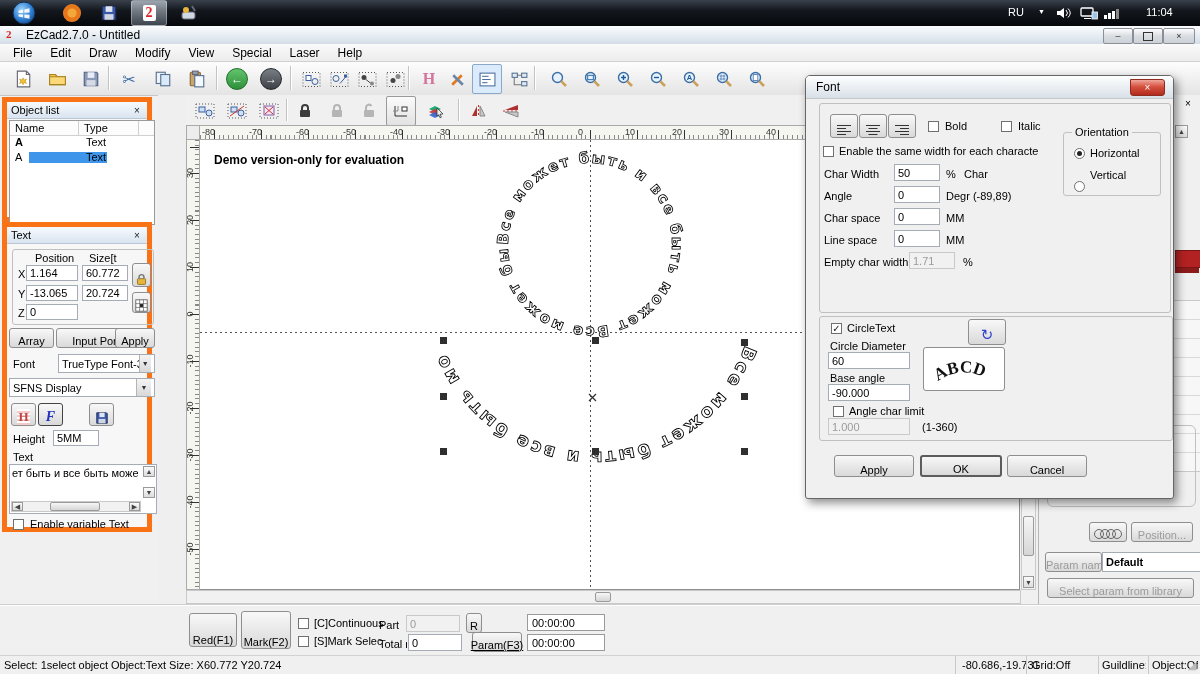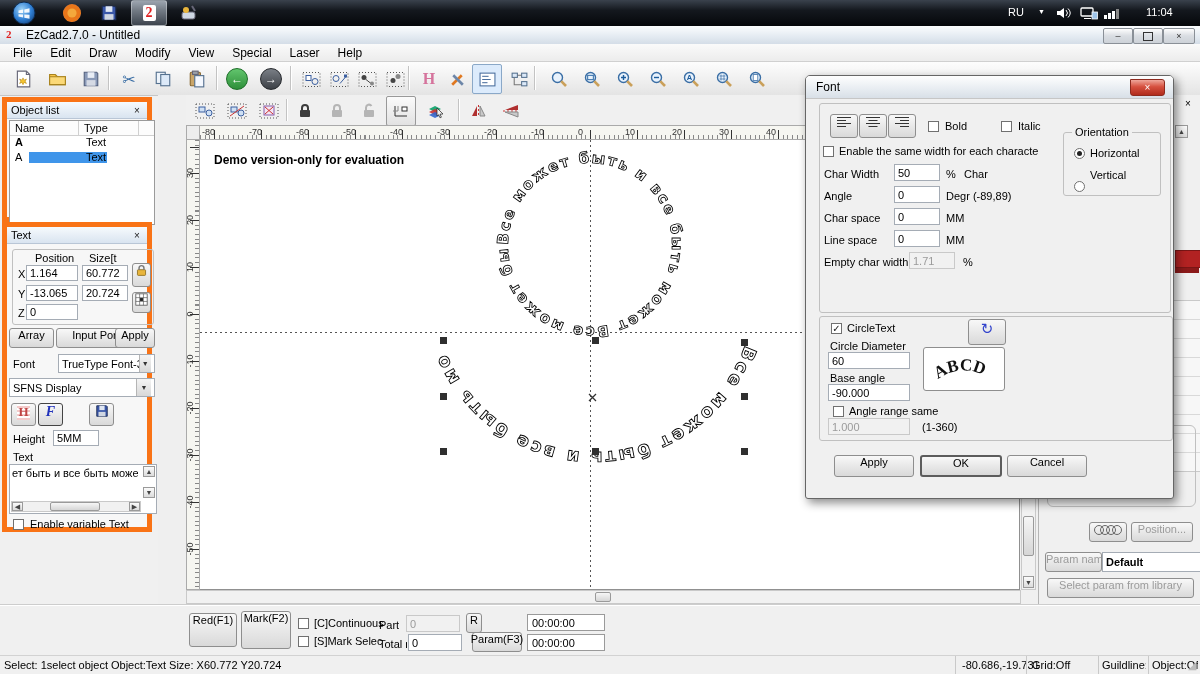--- a/index.html
+++ b/index.html
@@ -17,21 +17,21 @@
   .wbtn{top:2px;height:14px;border:1px solid #8a9097;border-radius:2px;background:linear-gradient(#fdfdfd,#d9dde2 50%,#cdd2d8);display:flex;align-items:center;justify-content:center;font-size:9px;color:#333;}
   #menubar{left:0;top:44px;width:1200px;height:18px;background:linear-gradient(#fafafa,#ececec);border-bottom:1px solid #d0d0d0;display:flex;align-items:center;padding-left:4px;box-sizing:border-box;}
   .menu{padding:2px 9px;font-size:12px;}
   
   #toolbar1{left:0;top:62px;width:1200px;height:33px;background:linear-gradient(#fdfdfd,#e4e4e4);border-bottom:1px solid #c6c6c6;}
   .tbtn{width:28px;height:28px;top:2px;display:flex;align-items:center;justify-content:center;border:1px solid transparent;border-radius:2px;}
   .tbtn.pressed{border:1px solid #8aa8c8;background:#dcebfc;}
   .tbtn.framed{border:1px solid #999;background:linear-gradient(#fbfbfb,#e2e2e2);}
   .vsep{width:1px;background:#c3c3c3;box-shadow:1px 0 0 #fff;}
   
-  .btn{border:1px solid #8e8e8e;border-radius:3px;background:linear-gradient(#f8f8f8,#eaeaea 45%,#d9d9d9);display:flex;align-items:flex-start;justify-content:center;font-size:11px;box-sizing:border-box;}
+  .btn{border:1px solid #8e8e8e;border-radius:3px;background:linear-gradient(#f8f8f8,#eaeaea 45%,#d9d9d9);display:flex;align-items:flex-end;justify-content:center;font-size:11px;box-sizing:border-box;}
   .btn.default{border:2px solid #5c5c5c;}
   .btn.disabled{color:#9b9b9b;}
   input.field{border:1px solid #a5acb5;background:#fff;font:11px "Liberation Sans",sans-serif;padding:0 3px;box-sizing:border-box;}
   input.field:disabled,.fielddis{background:#f1f1f1!important;color:#9b9b9b!important;border-color:#c9c9c9!important;}
   .cb{width:11px;height:11px;border:1px solid #707070;background:#fff;box-sizing:border-box;font-size:10px;line-height:9px;text-align:center;color:#222;}
   .radio{width:11px;height:11px;border:1px solid #707070;background:#fff;border-radius:50%;box-sizing:border-box;position:relative;}
   .radio.sel::after{content:"";position:absolute;left:2px;top:2px;width:5px;height:5px;border-radius:50%;background:#222;}
   .grp{border:1px solid #c0c0c0;border-radius:3px;}
   .lbl{font-size:11px;white-space:nowrap;}
   .ddown{border:1px solid #a5acb5;background:#fff;display:flex;align-items:center;font-size:11px;box-sizing:border-box;padding:0 3px;}
@@ -757,21 +757,21 @@
     <input class="abs field" style="left: 22px; top: 276px; width: 82px; height: 17px;" value="60">
     <span class="abs lbl" style="left:24px;top:296px;">Base angle</span>
     <input class="abs field" style="left: 22px; top: 308px; width: 82px; height: 17px;" value="-90.000">
     <div class="abs btn" style="left:117px;top:271px;width:82px;height:44px;background:#fff;">
       <svg width="74" height="40" viewBox="0 0 74 40">
           <path id="abc" d="M8 34 A42 42 0 0 1 66 34" fill="none"></path>
           <text font-family="'Liberation Serif',serif" font-size="17" font-weight="bold" fill="#111"><textPath href="#abc" startOffset="4">ABCD</textPath></text>
         </svg>
     </div>
     <div class="abs cb" style="left:27px;top:330px;"></div>
-    <span class="abs lbl" style="left:43px;top:329px;">Angle range same</span>
+    <span class="abs lbl" style="left:43px;top:329px;">Angle char limit</span>
     <input class="abs field" style="left: 22px; top: 342px; width: 82px; height: 17px;" disabled="" value="1.000">
     <span class="abs lbl" style="left:116px;top:345px;">(1-360)</span>
 
     <div class="abs btn" style="left:28px;top:379px;width:80px;height:22px;">
         <span>Apply</span>
       </div>
     <div class="abs btn default" style="left:114px;top:379px;width:82px;height:22px;">
         <span>OK</span>
       </div>
     <div class="abs btn" style="left:201px;top:379px;width:80px;height:22px;">
@@ -790,21 +790,21 @@
     <span class="abs lbl" style="left:314px;top:12px;">[C]Continuous</span>
     <div class="abs cb" style="left:298px;top:31px;"></div>
     <span class="abs lbl" style="left:314px;top:30px;">[S]Mark Selec</span>
     <span class="abs lbl" style="left:379px;top:14px;">Part</span>
     <input class="abs field" style="left: 406px; top: 10px; width: 54px; height: 17px;" disabled="" value="0">
     <div class="abs btn" style="left:466px;top:8px;width:16px;height:20px;">
         <span>R</span>
       </div>
     <span class="abs lbl" style="left:379px;top:33px;width:28px;overflow:hidden;white-space:nowrap;display:block;">Total nu</span>
     <input class="abs field" style="left: 408px; top: 29px; width: 54px; height: 17px;" value="0">
-    <div class="abs btn" style="left:472px;top:27px;width:50px;height:20px;">
+    <div class="abs btn" style="left:472px;top:27px;width:50px;height:20px;text-decoration:underline;">
         <span>Param(F3)</span>
       </div>
     <div class="abs tfield" style="left:527px;top:9px;width:78px;height:17px;">
         <span>00:00:00</span>
       </div>
     <div class="abs tfield" style="left:527px;top:29px;width:78px;height:17px;">
         <span>00:00:00</span>
       </div>
   </div>
 

